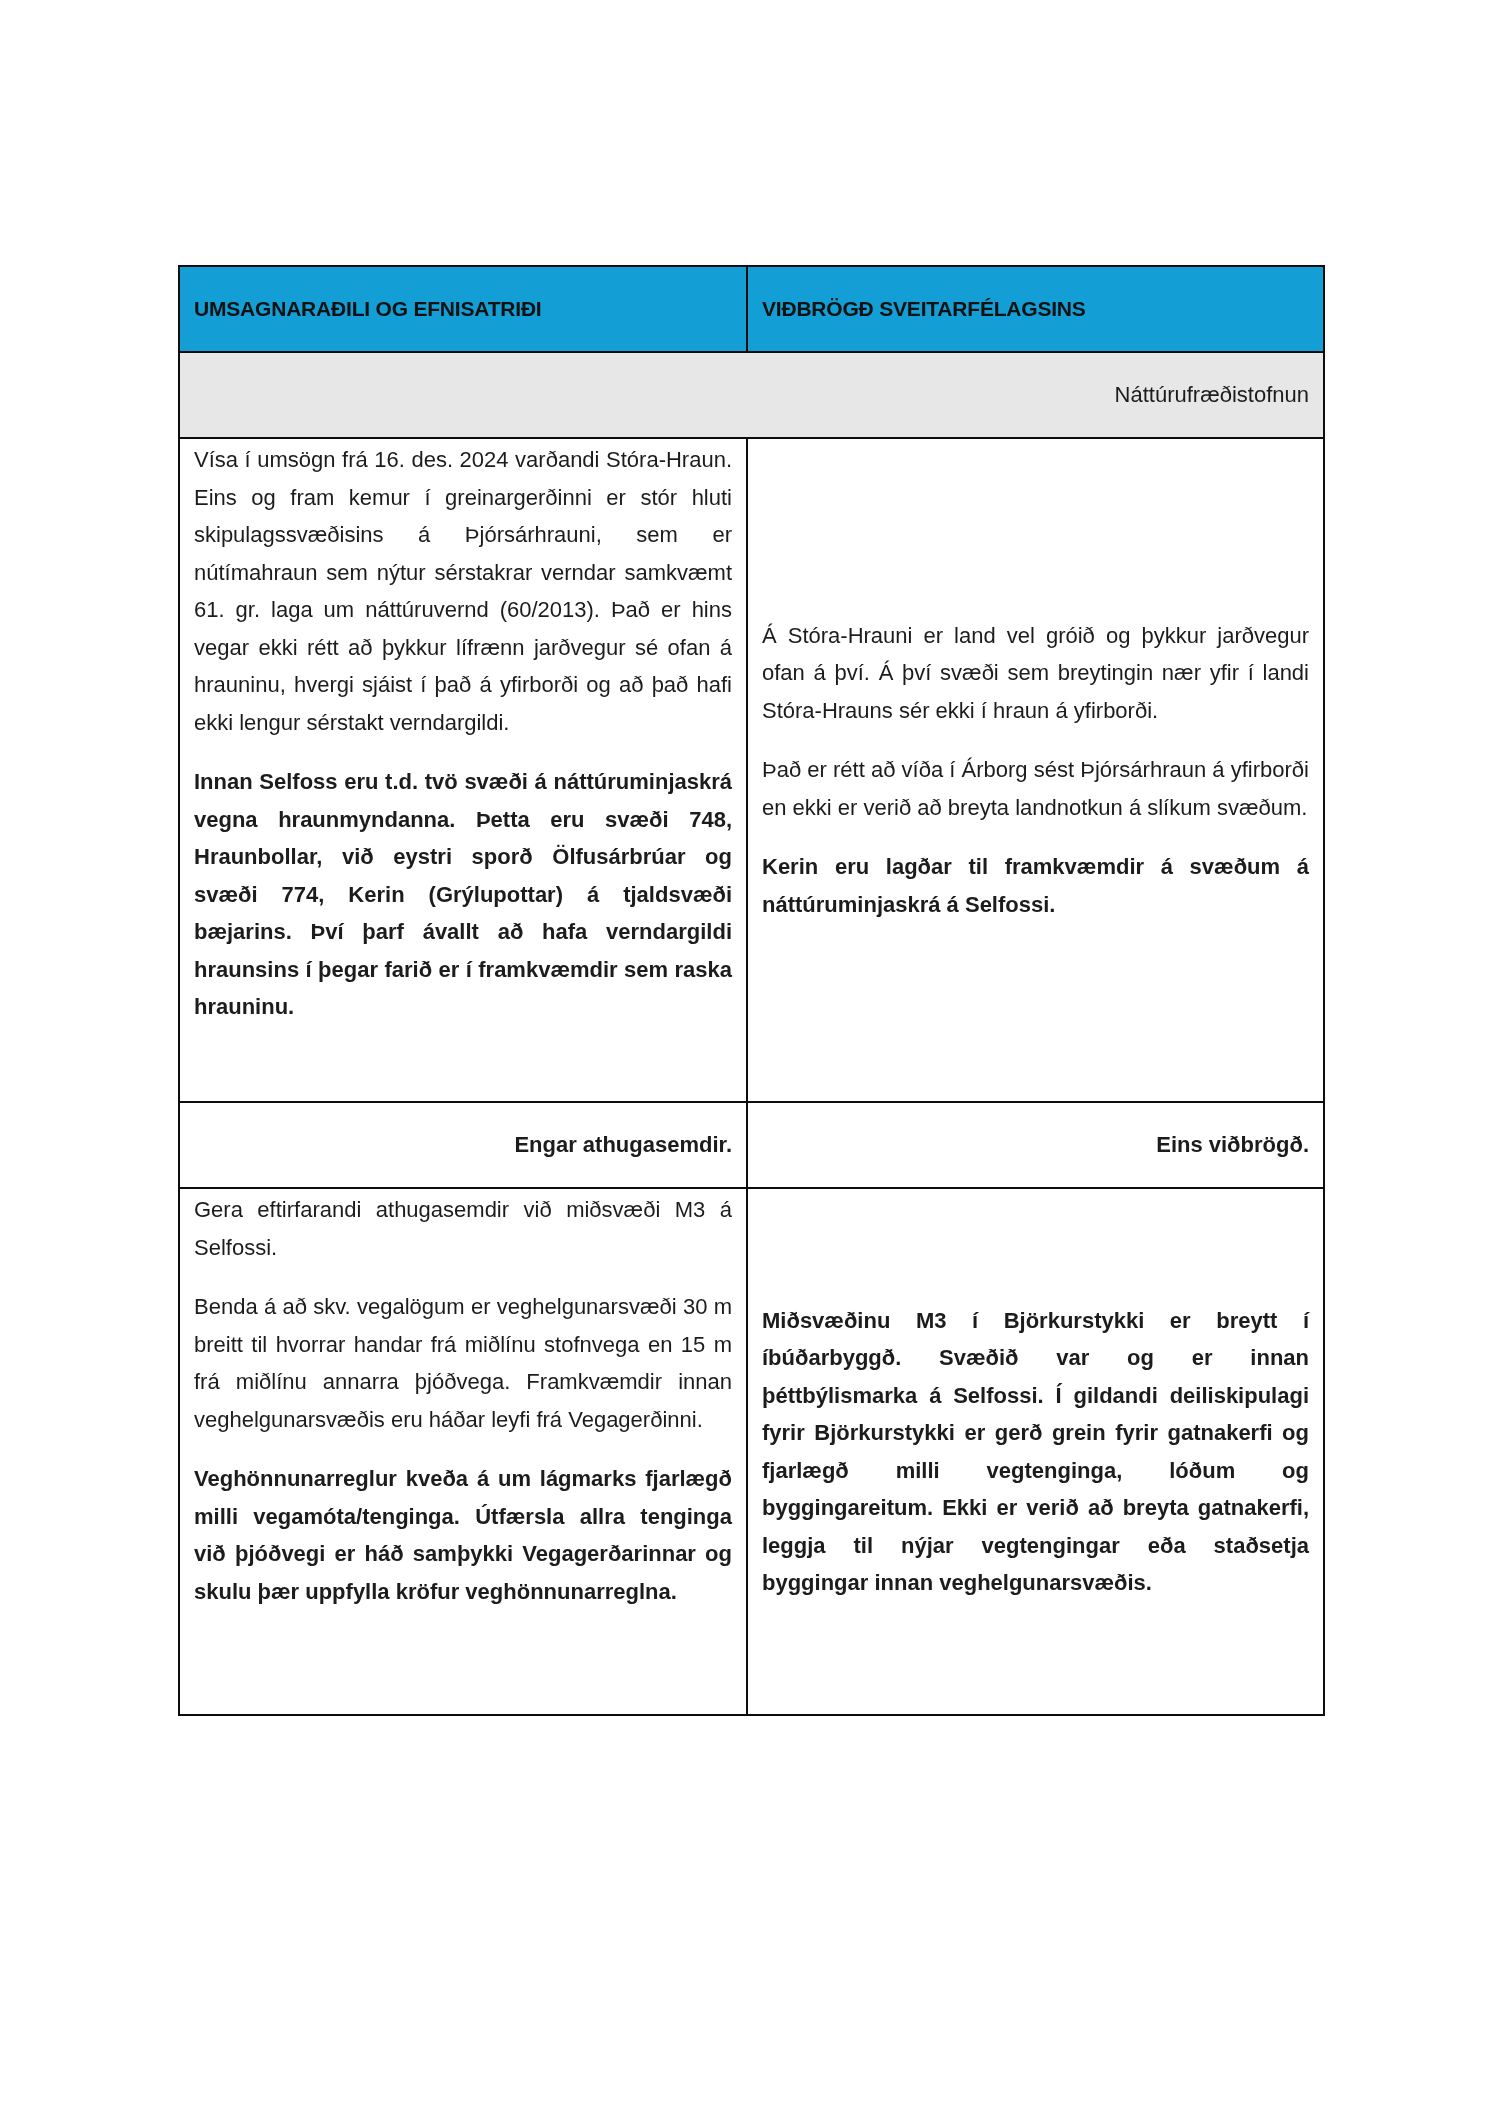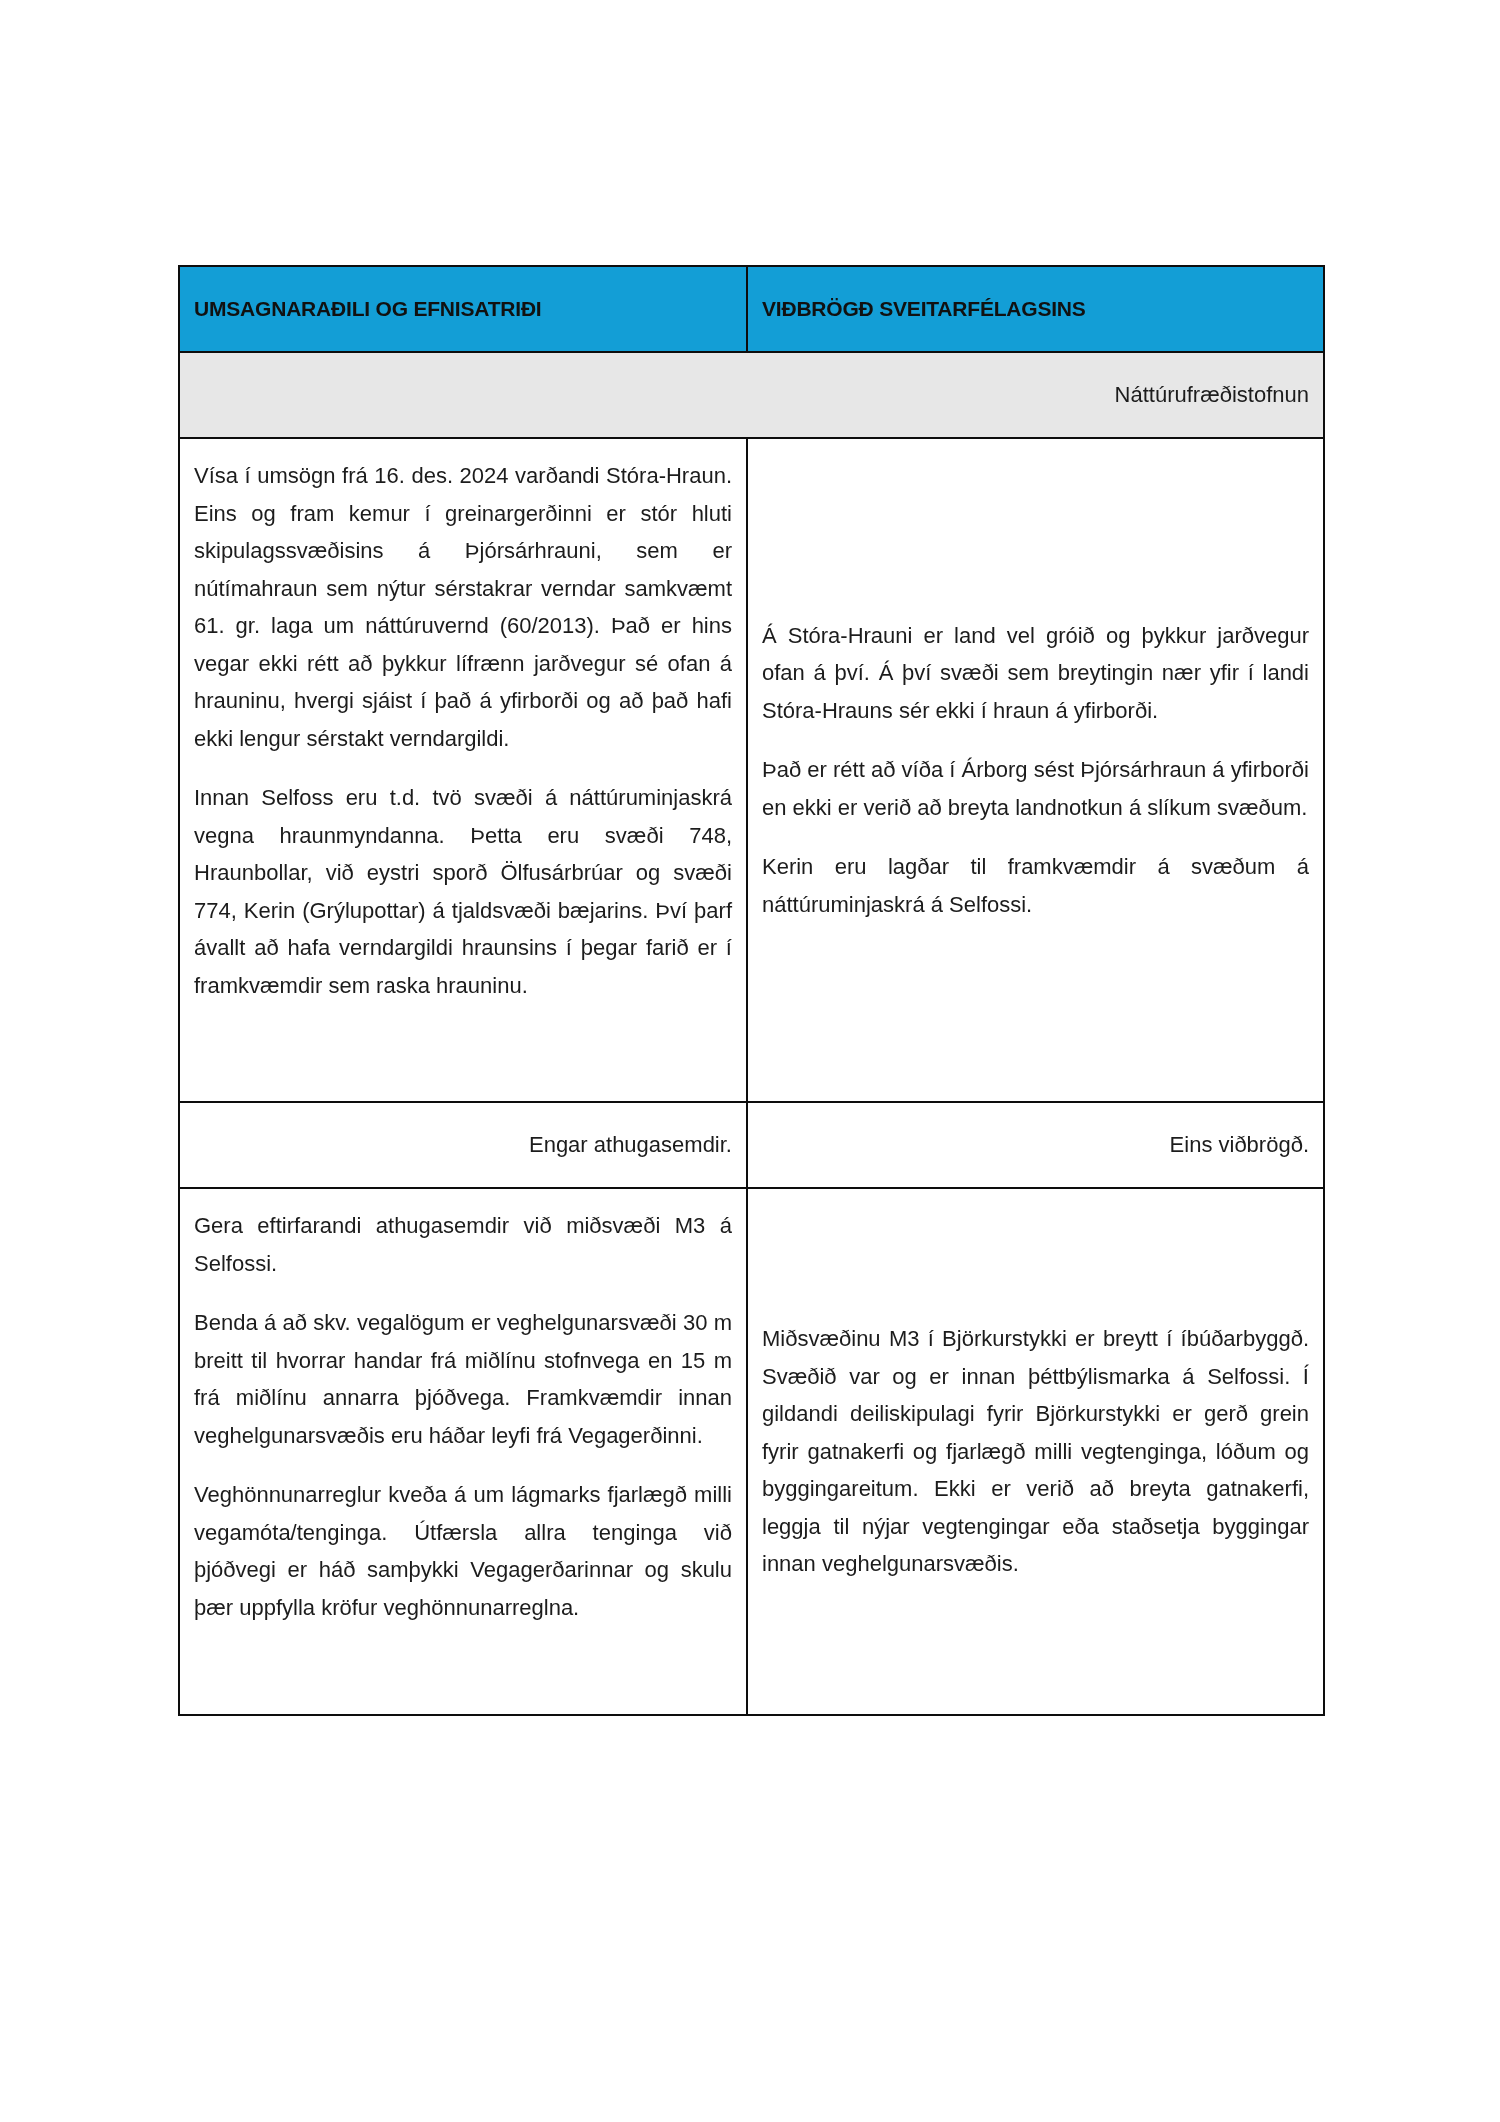--- a/index.html
+++ b/index.html
@@ -16,24 +16,24 @@
     text-align:justify;
   }
   col.c1 { width:568px; }
   col.c2 { width:577px; }
   tr.head th {
     background:#139ed6; height:84px; text-align:left;
     font-weight:bold; font-size:21px; color:#111; letter-spacing:-0.2px;
   }
   tr.section td { background:#e7e7e7; height:84px; text-align:right; }
   tr.content td { background:#fff; }
-  tr.content td.top { vertical-align:top; padding-top:18px; padding-bottom:18px; }
+  tr.content td.top { vertical-align:top; padding-top:2px; padding-bottom:18px; }
   tr.short td { height:84px; text-align:right; }
   p { margin:0 0 22px 0; }
-  p:last-child { margin-bottom:0; }
+  p:last-child { margin-bottom:0;font-weight:bold; }
 </style>
 </head>
 <body>
 
 <div class="page">
   <table class="review">
     <colgroup>
         <col class="c1">
         <col class="c2">
       </colgroup>

